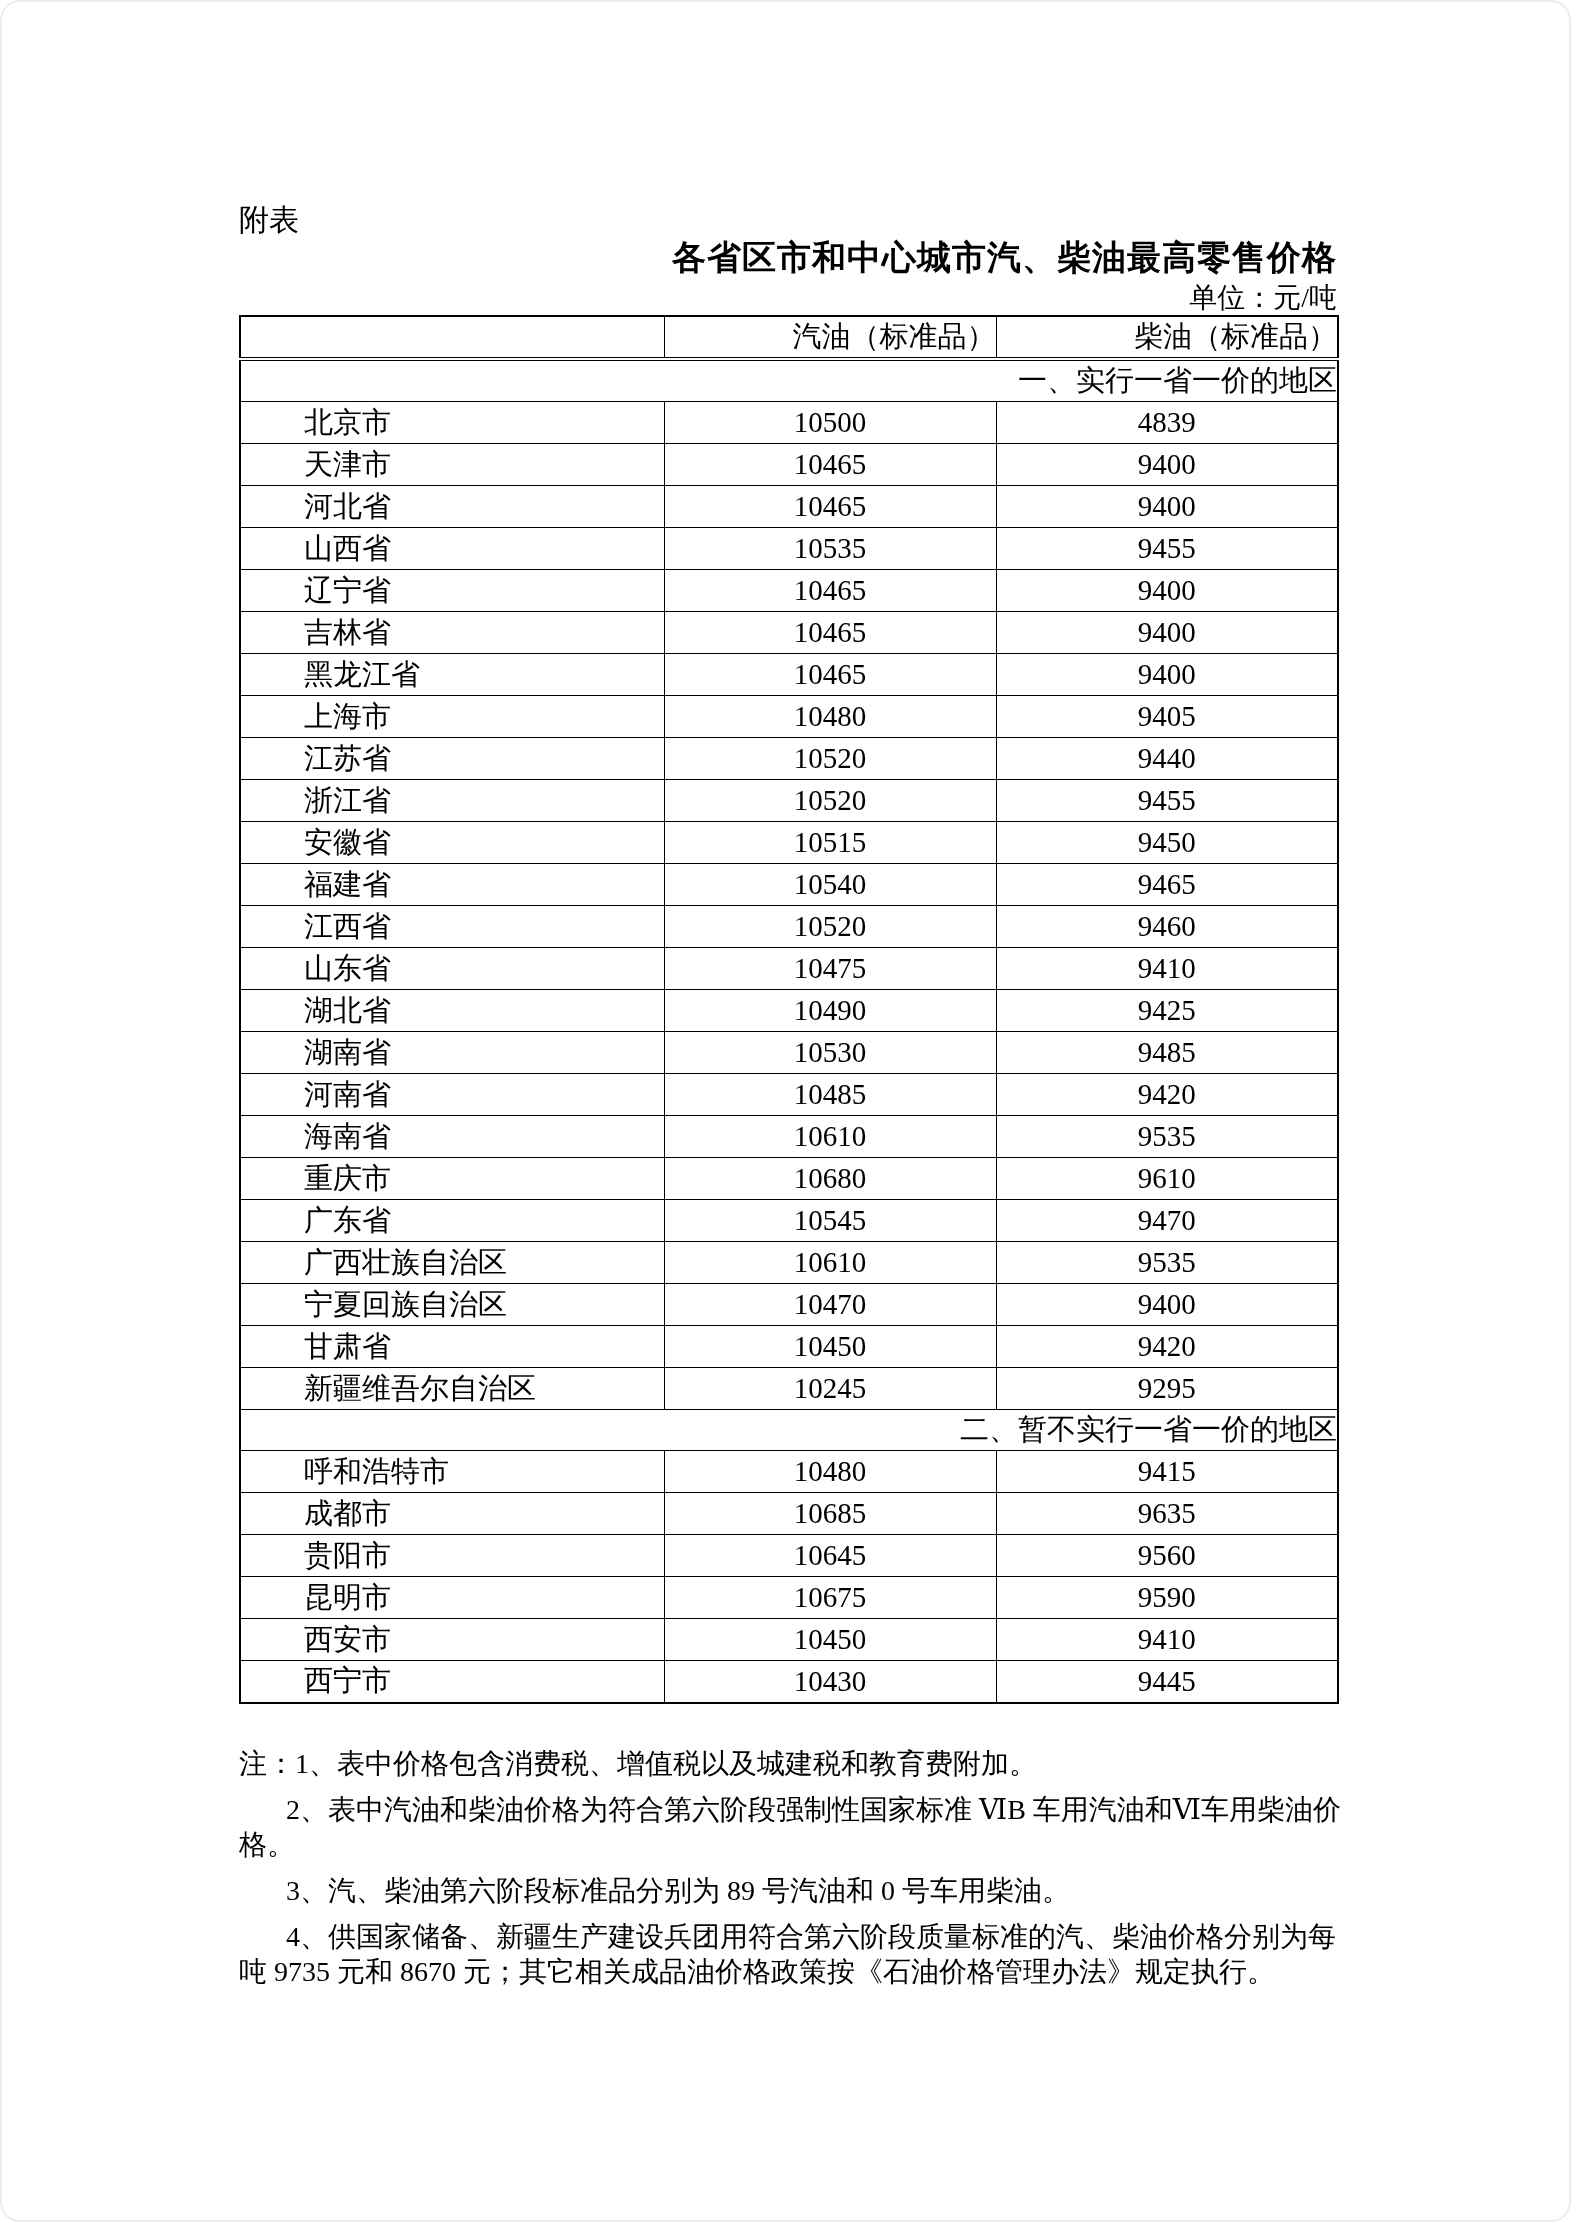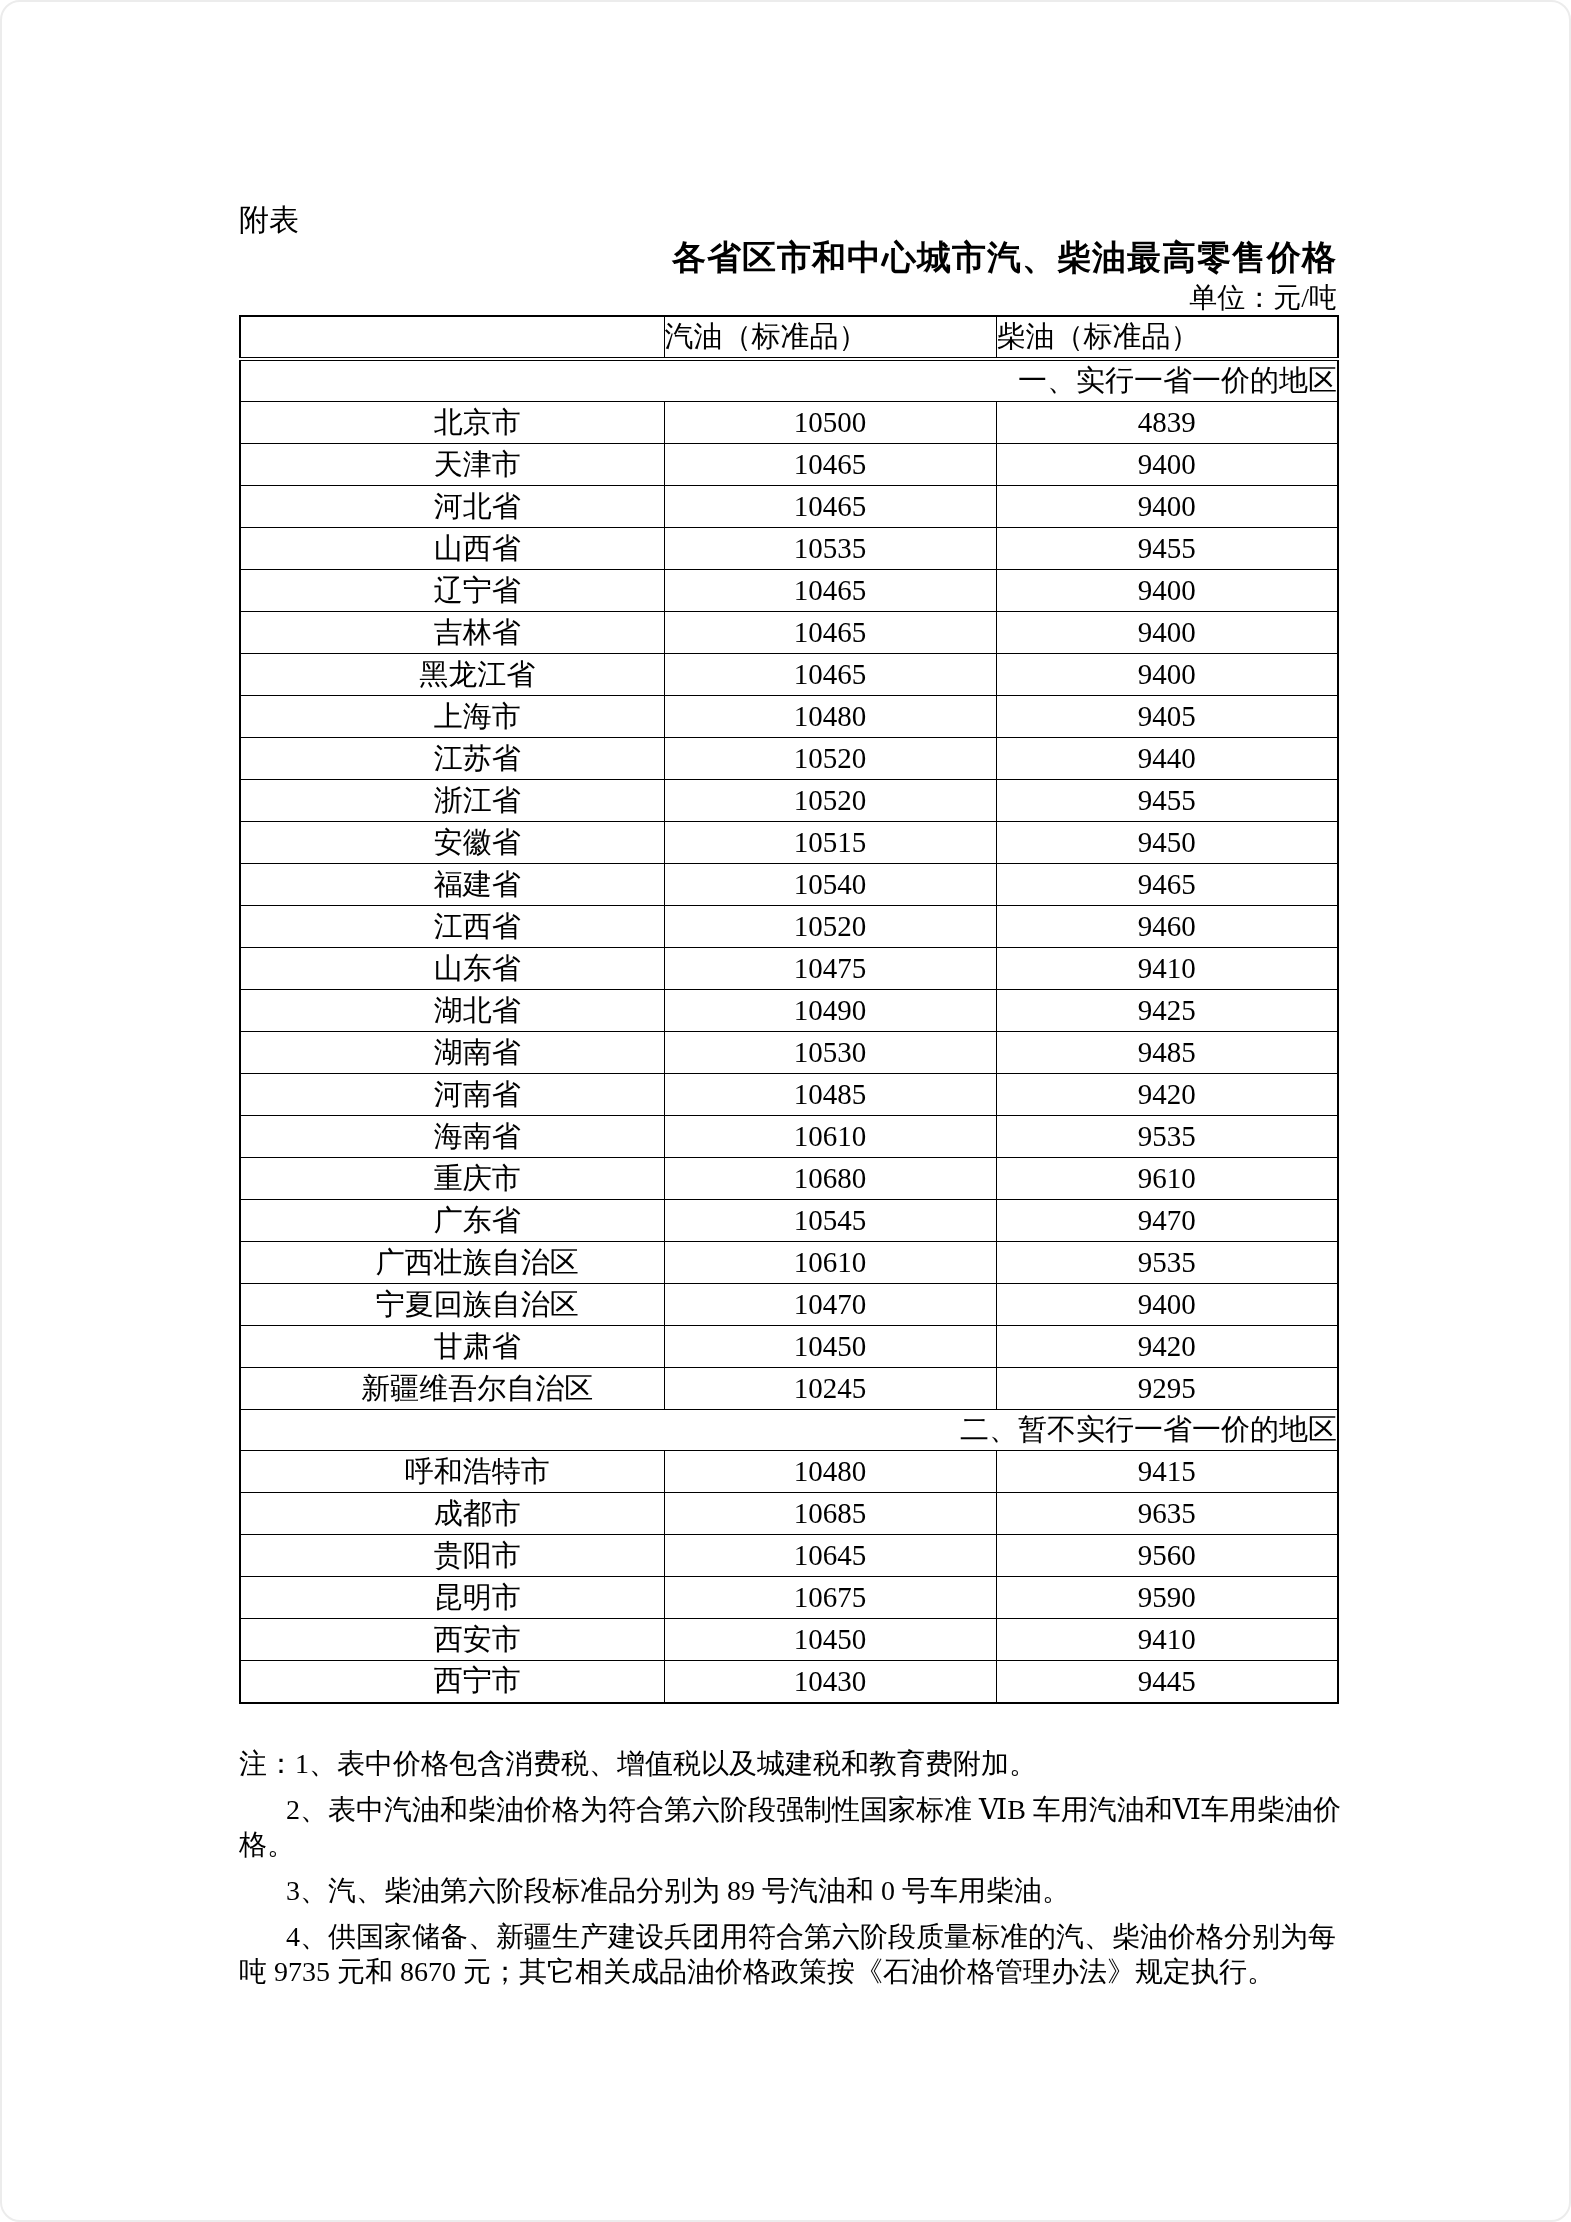--- a/index.html
+++ b/index.html
@@ -54,32 +54,32 @@
     border: 2px solid #000;
   }
   .price-table th, .price-table td {
     border: 1px solid #000;
     padding: 0;
     vertical-align: middle;
   }
   .price-table thead th {
     height: 43px;
     font-weight: normal;
-    text-align: left;
+    text-align: right;
     border-bottom: 4px double #000;
   }
   .price-table td.section-cell {
     height: 39px;
     text-align: right;
     padding-left: 6px;
   }
   .price-table td.region-cell {
     height: 42px;
-    text-align: center;
-    padding-left: 50px;
+    text-align: left;
+    padding-left: 63px;
   }
   .price-table td.price-cell {
     height: 42px;
     text-align: center;
   }
   .notes {
     position: absolute;
     left: 237px;
     top: 1744px;
     width: 1110px;

